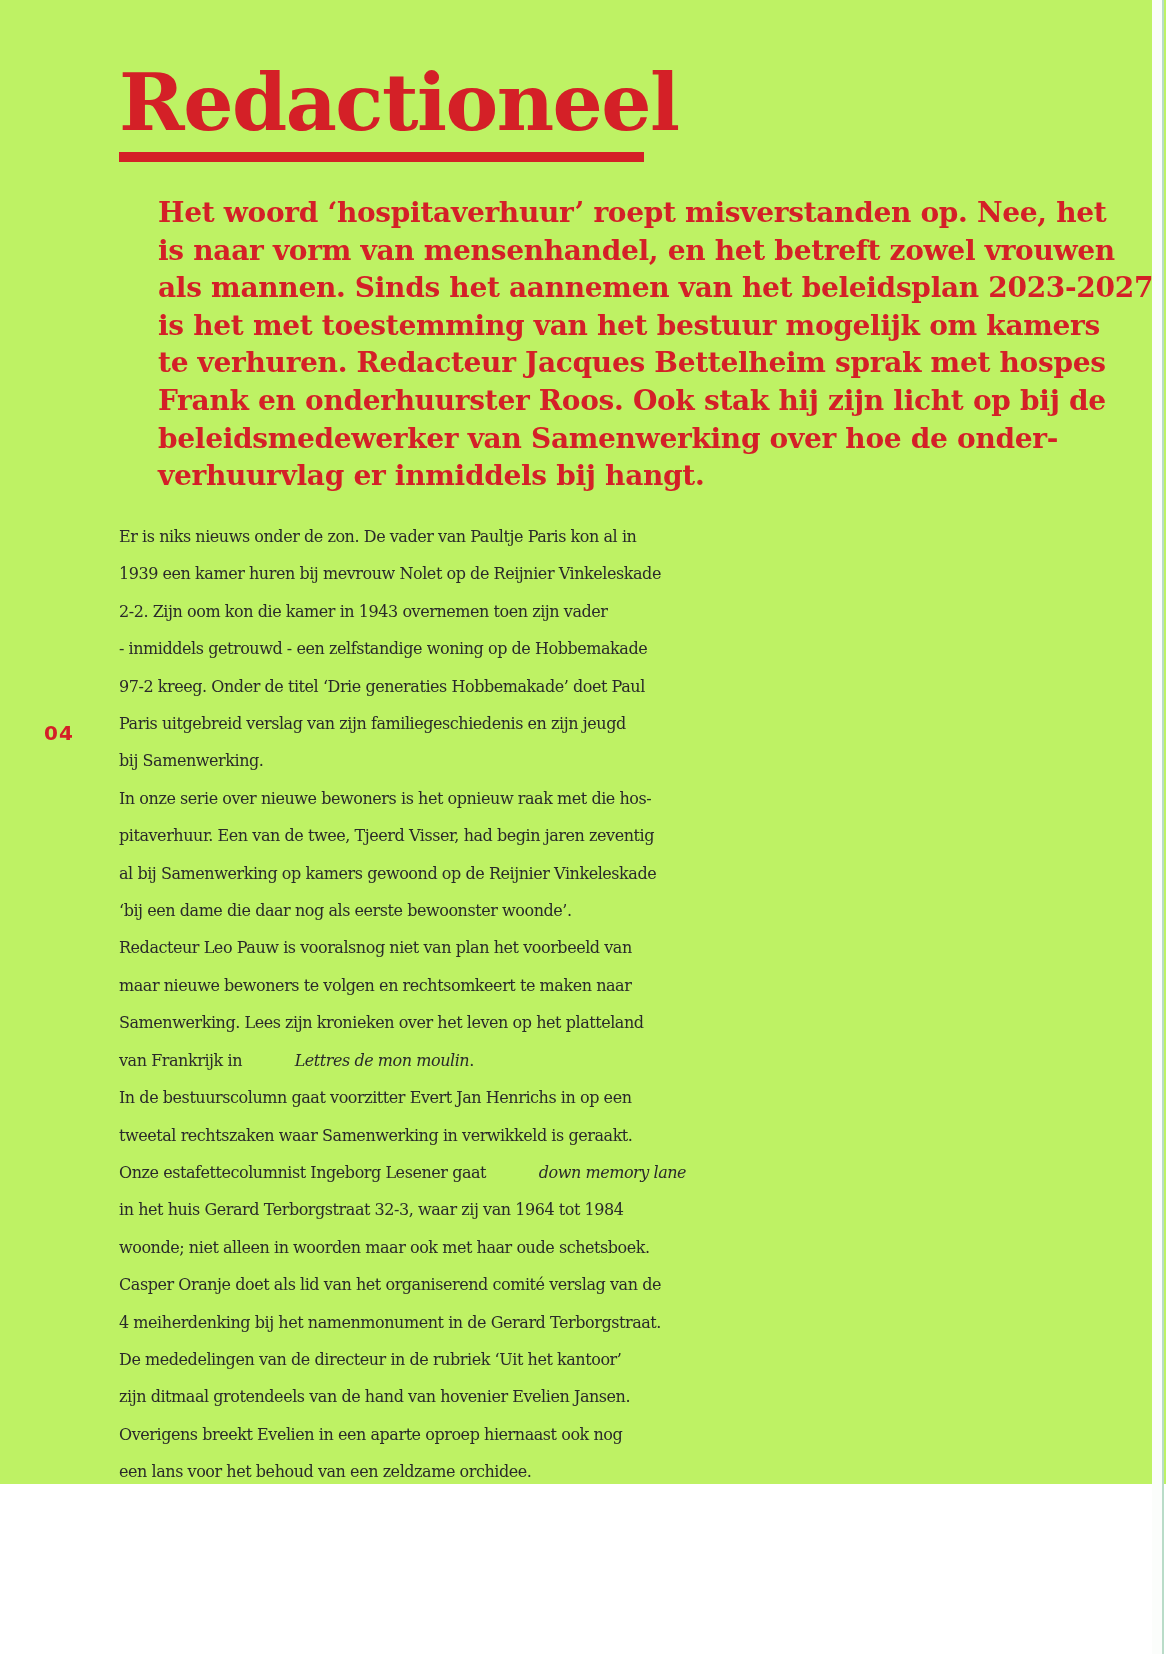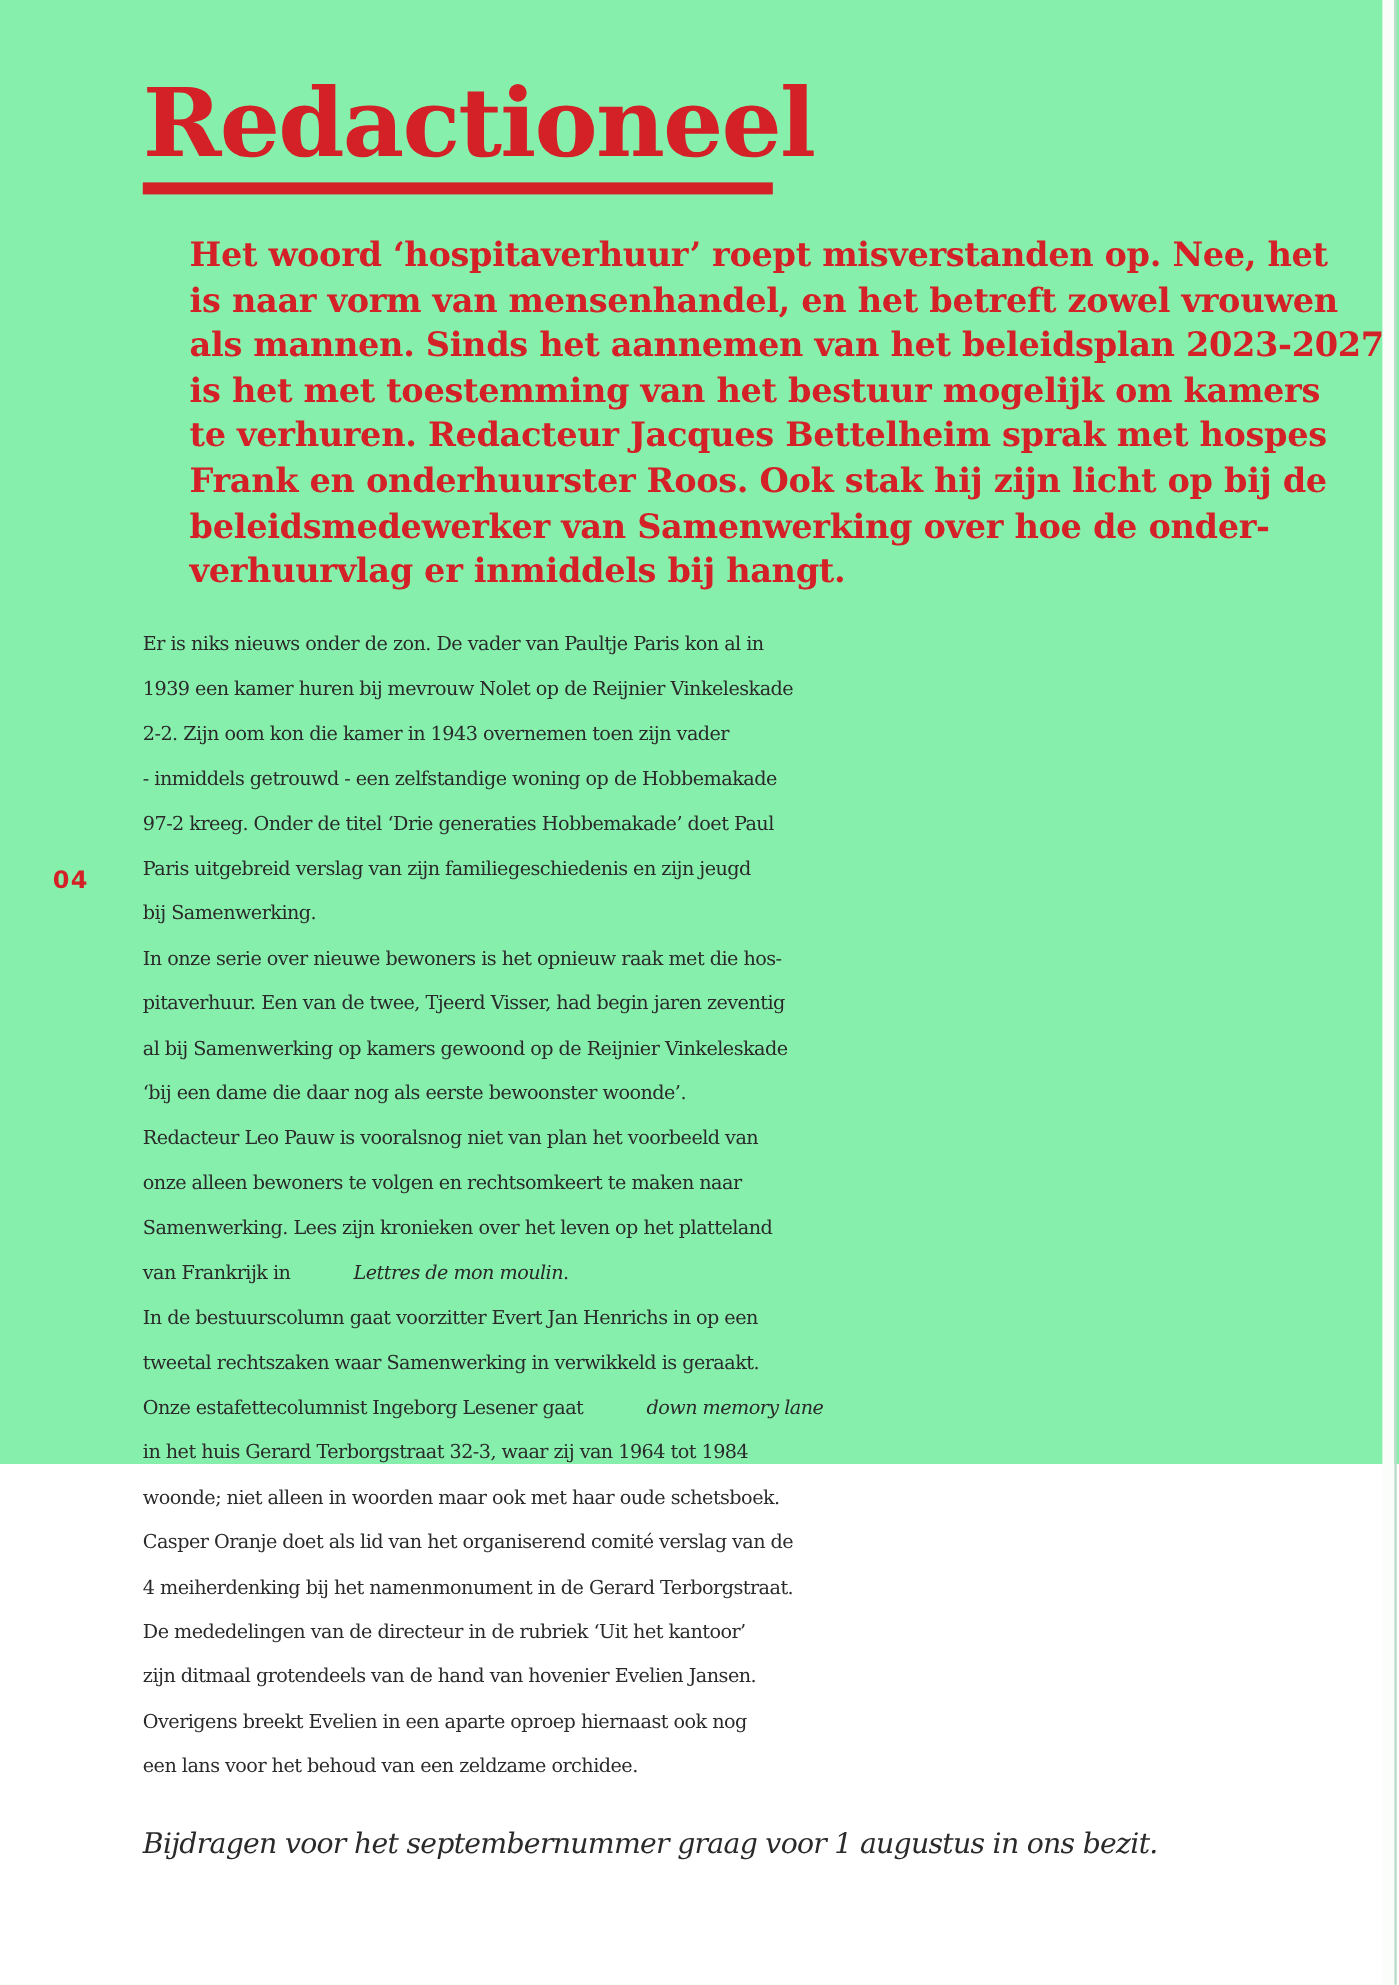--- a/index.html
+++ b/index.html
@@ -11,22 +11,22 @@
       width: 1166px;
       height: 1654px;
       position: relative;
       overflow: hidden;
       font-family: "DejaVu Serif", "Liberation Serif", serif;
     }
     .page {
       position: absolute;
       left: 0; top: 0;
       width: 1166px;
-      height: 1220px;
-      background: #86efac;
+      height: 1484px;
+      background: #bef264;
     }
     .edge-line {
       position: absolute;
       top: 0;
       right: 2px;
       width: 2px;
       height: 1654px;
       background: #b9dcc8;
     }
     .edge-shade {
@@ -143,30 +143,29 @@
       <span class="ln"><span>2-2. Zijn oom kon die kamer in 1943 overnemen toen zijn vader</span></span>
       <span class="ln"><span>- inmiddels getrouwd - een zelfstandige woning op de Hobbemakade</span></span>
       <span class="ln"><span>97-2 kreeg. Onder de titel ‘Drie generaties Hobbemakade’ doet Paul</span></span>
       <span class="ln"><span>Paris uitgebreid verslag van zijn familiegeschiedenis en zijn jeugd</span></span>
       <span class="ln"><span>bij Samenwerking.</span></span>
       <span class="ln"><span>In onze serie over nieuwe bewoners is het opnieuw raak met die hos-</span></span>
       <span class="ln"><span>pitaverhuur. Een van de twee, Tjeerd Visser, had begin jaren zeventig</span></span>
       <span class="ln"><span>al bij Samenwerking op kamers gewoond op de Reijnier Vinkeleskade</span></span>
       <span class="ln"><span>‘bij een dame die daar nog als eerste bewoonster woonde’.</span></span>
       <span class="ln"><span>Redacteur Leo Pauw is vooralsnog niet van plan het voorbeeld van</span></span>
-      <span class="ln"><span>onze alleen bewoners te volgen en rechtsomkeert te maken naar</span></span>
+      <span class="ln"><span>maar nieuwe bewoners te volgen en rechtsomkeert te maken naar</span></span>
       <span class="ln"><span>Samenwerking. Lees zijn kronieken over het leven op het platteland</span></span>
       <span class="ln"><span>van Frankrijk in </span><em>Lettres de mon moulin</em><span>.</span></span>
       <span class="ln"><span>In de bestuurscolumn gaat voorzitter Evert Jan Henrichs in op een</span></span>
       <span class="ln"><span>tweetal rechtszaken waar Samenwerking in verwikkeld is geraakt.</span></span>
       <span class="ln"><span>Onze estafettecolumnist Ingeborg Lesener gaat </span><em>down memory lane</em><span></span></span>
       <span class="ln"><span>in het huis Gerard Terborgstraat 32-3, waar zij van 1964 tot 1984</span></span>
       <span class="ln"><span>woonde; niet alleen in woorden maar ook met haar oude schetsboek.</span></span>
       <span class="ln"><span>Casper Oranje doet als lid van het organiserend comité verslag van de</span></span>
       <span class="ln"><span>4 meiherdenking bij het namenmonument in de Gerard Terborgstraat.</span></span>
       <span class="ln"><span>De mededelingen van de directeur in de rubriek ‘Uit het kantoor’</span></span>
       <span class="ln"><span>zijn ditmaal grotendeels van de hand van hovenier Evelien Jansen.</span></span>
       <span class="ln"><span>Overigens breekt Evelien in een aparte oproep hiernaast ook nog</span></span>
       <span class="ln"><span>een lans voor het behoud van een zeldzame orchidee.</span></span>
     </div>
 
-  <p class="footer-note">Bijdragen voor het septembernummer graag voor 1 augustus in ons bezit.</p>
 </div>
 
 </body></html>

